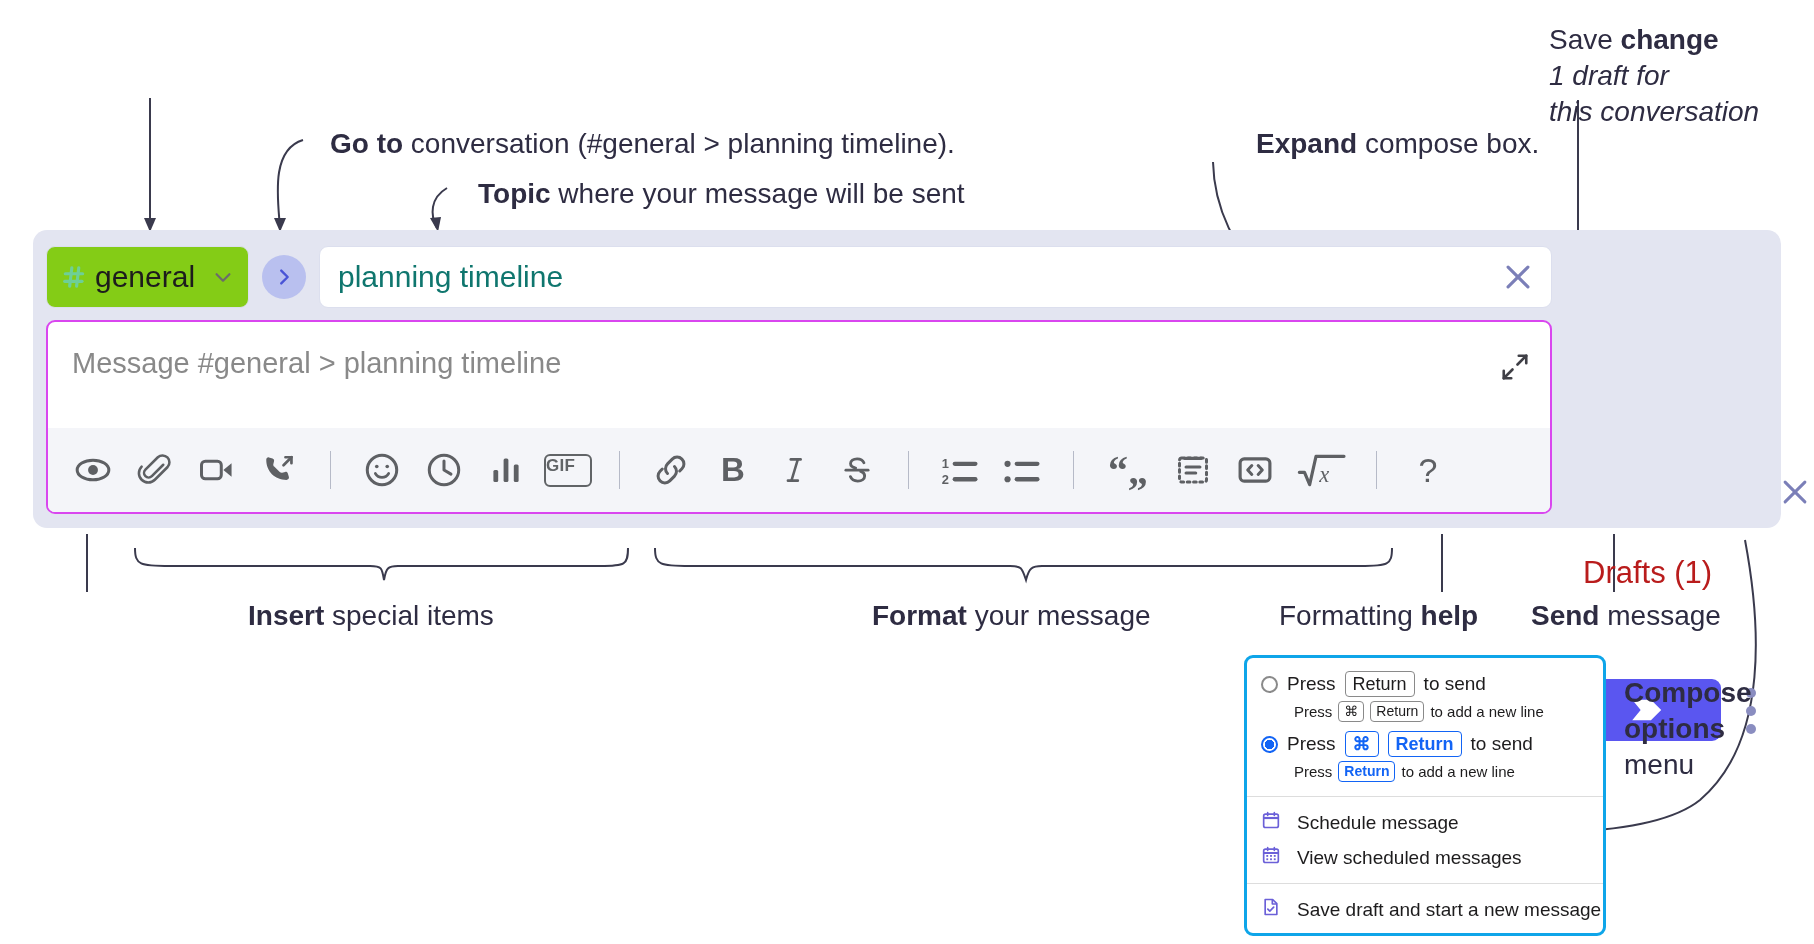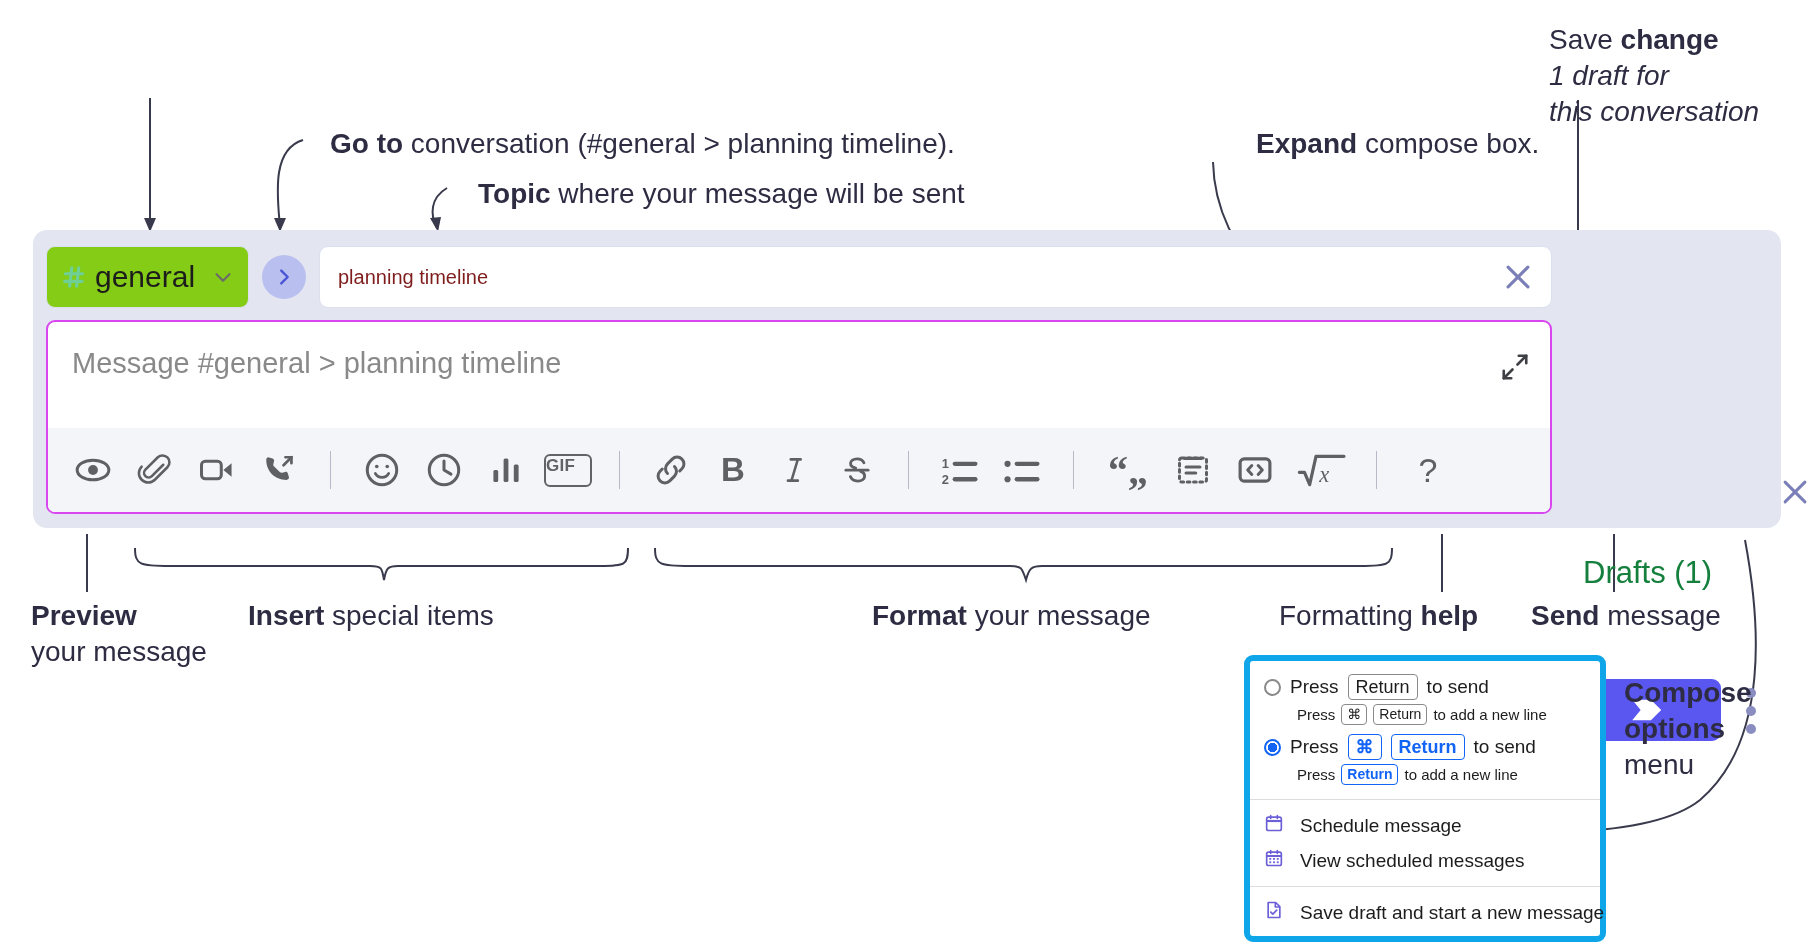--- a/index.html
+++ b/index.html
@@ -67,21 +67,21 @@
   }
 
   .topic-field {
     flex: 1; height: 62px;
     background: #ffffff;
     border: 1px solid #dcdfee;
     border-radius: 9px;
     display: flex; align-items: center;
     padding: 0 16px 0 18px;
   }
-  .topic-value { font-size: 20px; color: #7f1d1d; flex: 1; }
+  .topic-value { font-size: 30px; color: #0f766e; flex: 1; }
   .topic-clear { width: 34px; height: 34px; flex: none; }
 
   .msgbox {
     position: absolute;
     left: 0; top: 76px;
     width: 100%; height: 194px;
     background: #ffffff;
     border: 2px solid #d946ef;
     border-radius: 9px;
     overflow: hidden;
@@ -111,41 +111,41 @@
     font-size: 17px; font-weight: 700; color: #616467; letter-spacing: .3px;
   }
   .glyph-b { font-size: 33px; color: #5e6064; font-weight: 700; font-family: "Liberation Sans", sans-serif; }
   .glyph-q { font-size: 40px; color: #5e6064; font-weight: 700; font-family: "Liberation Serif", serif; }
   .glyph-help { font-size: 34px; color: #5e6064; font-family: "Liberation Sans", sans-serif; }
 
   
   .drafts-link {
     position: absolute;
     left: 1550px; top: 325px;
-    font-size: 31px; color: #15803d;
+    font-size: 31px; color: #b91c1c;
   }
   .compose-close { position: absolute; left: 1745px; top: 245px; width: 34px; height: 34px; }
   .send-btn {
     position: absolute;
     left: 1542px; top: 449px;
     width: 146px; height: 62px;
     background: #5a56f0;
     border-radius: 9px;
     display: flex; align-items: center; justify-content: center;
   }
   .kebab { position: absolute; left: 1713px; top: 458px; width: 10px; height: 46px; }
   .kebab i { display: block; width: 10px; height: 10px; border-radius: 50%; background: #8a8dc0; margin-bottom: 8px; font-style: normal; }
 
   
   #opt-menu {
     position: absolute;
     left: 1244px; top: 655px;
     width: 362px;
     background: #ffffff;
-    border: 6px solid #0ea5e9;
+    border: 3px solid #0ea5e9;
     border-radius: 9px;
     padding: 10px 0 6px 0;
   }
   .opt-row { display: flex; align-items: center; padding: 3px 14px; gap: 9px; font-size: 19px; color: #1d1c1d; white-space: nowrap; }
   .opt-sub { display: flex; align-items: center; padding: 1px 14px 6px 47px; gap: 6px; font-size: 15px; color: #1d1c1d; white-space: nowrap; }
   .radio { width: 17px; height: 17px; border-radius: 50%; border: 2px solid #8a8a8a; flex: none; }
   .radio.on { border-color: #1264f5; background: radial-gradient(circle, #1264f5 0 4.5px, #fff 4.6px 100%); }
   .key { border: 1.5px solid #8a8a8a; border-radius: 4px; padding: 0 7px; font-size: 18px; line-height: 1.35; color: #1d1c1d; }
   .key.sm { font-size: 14px; padding: 0 5px; }
   .key.blue { border-color: #1264f5; color: #1264f5; font-weight: 700; }
@@ -442,24 +442,20 @@
         </svg>
     </div>
 
     <div class="kebab">
       <i></i>
         <i></i>
         <i></i>
     </div>
   </div>
 
-  <div class="anno" style="left:31px; top:598px;">
-    <div><b>Preview</b></div>
-    <div><span>your message</span></div>
-  </div>
 
   <div class="anno" style="left:248px; top:598px;">
     <b>Insert</b><span> special items</span>
   </div>
 
   <div class="anno" style="left:872px; top:598px;">
     <b>Format</b><span> your message</span>
   </div>
 
   <div class="anno" style="left:1279px; top:598px;">

